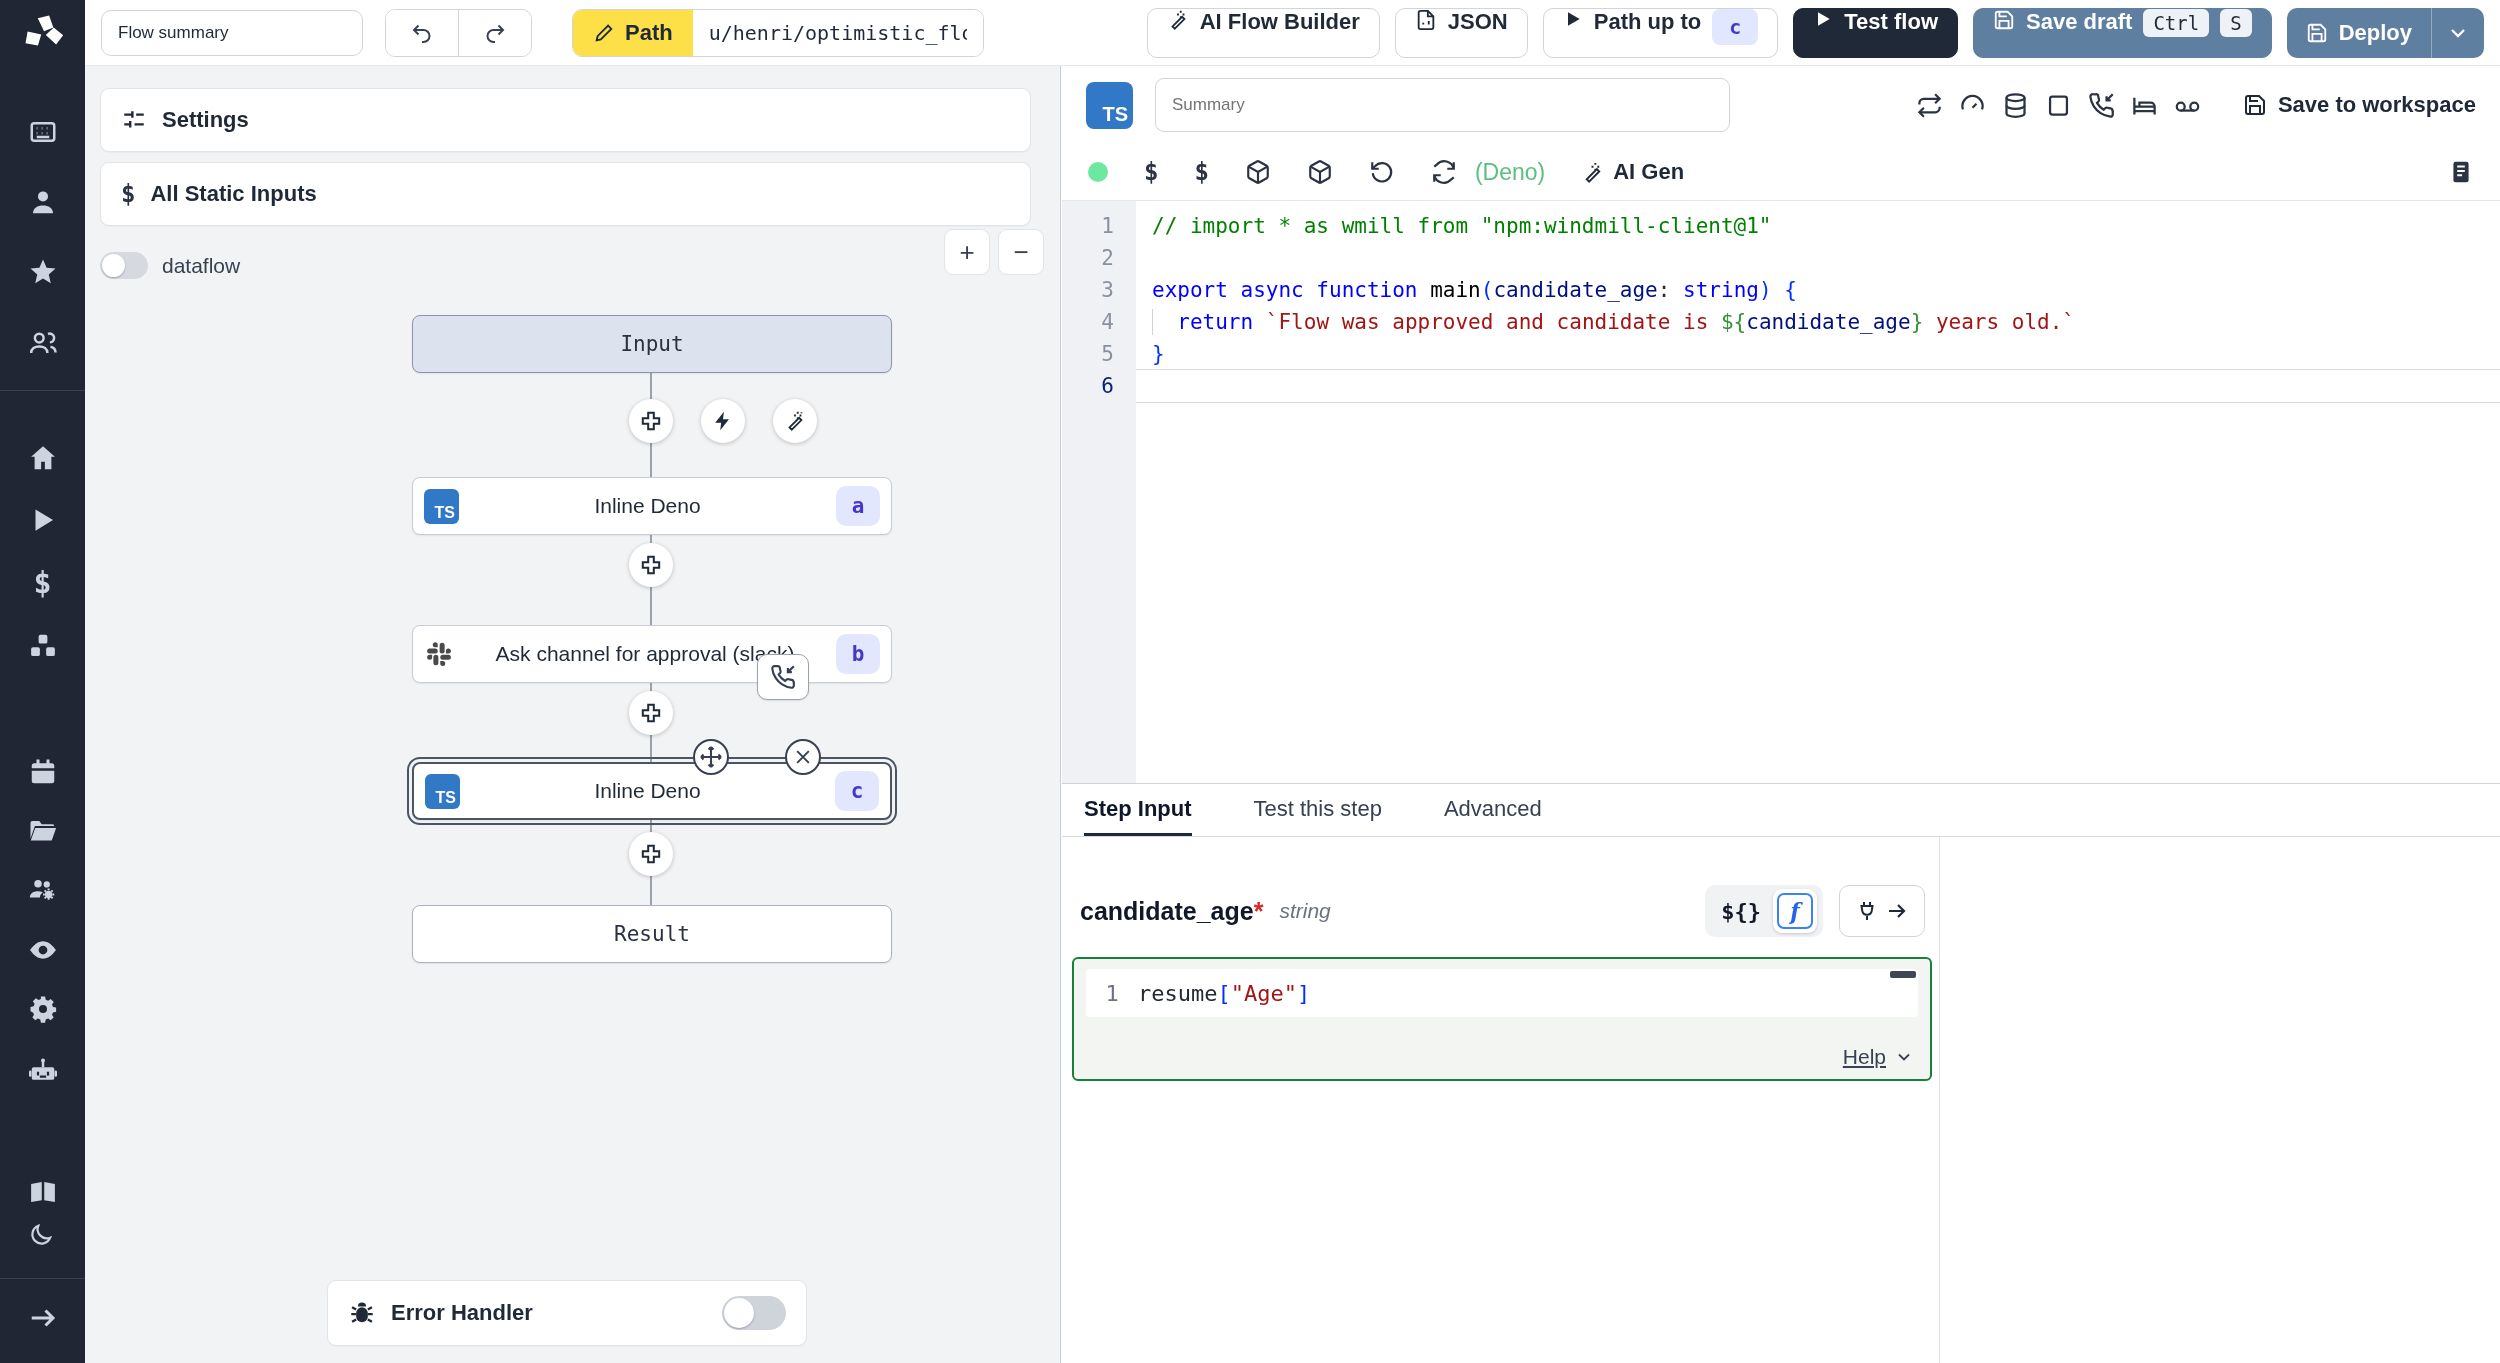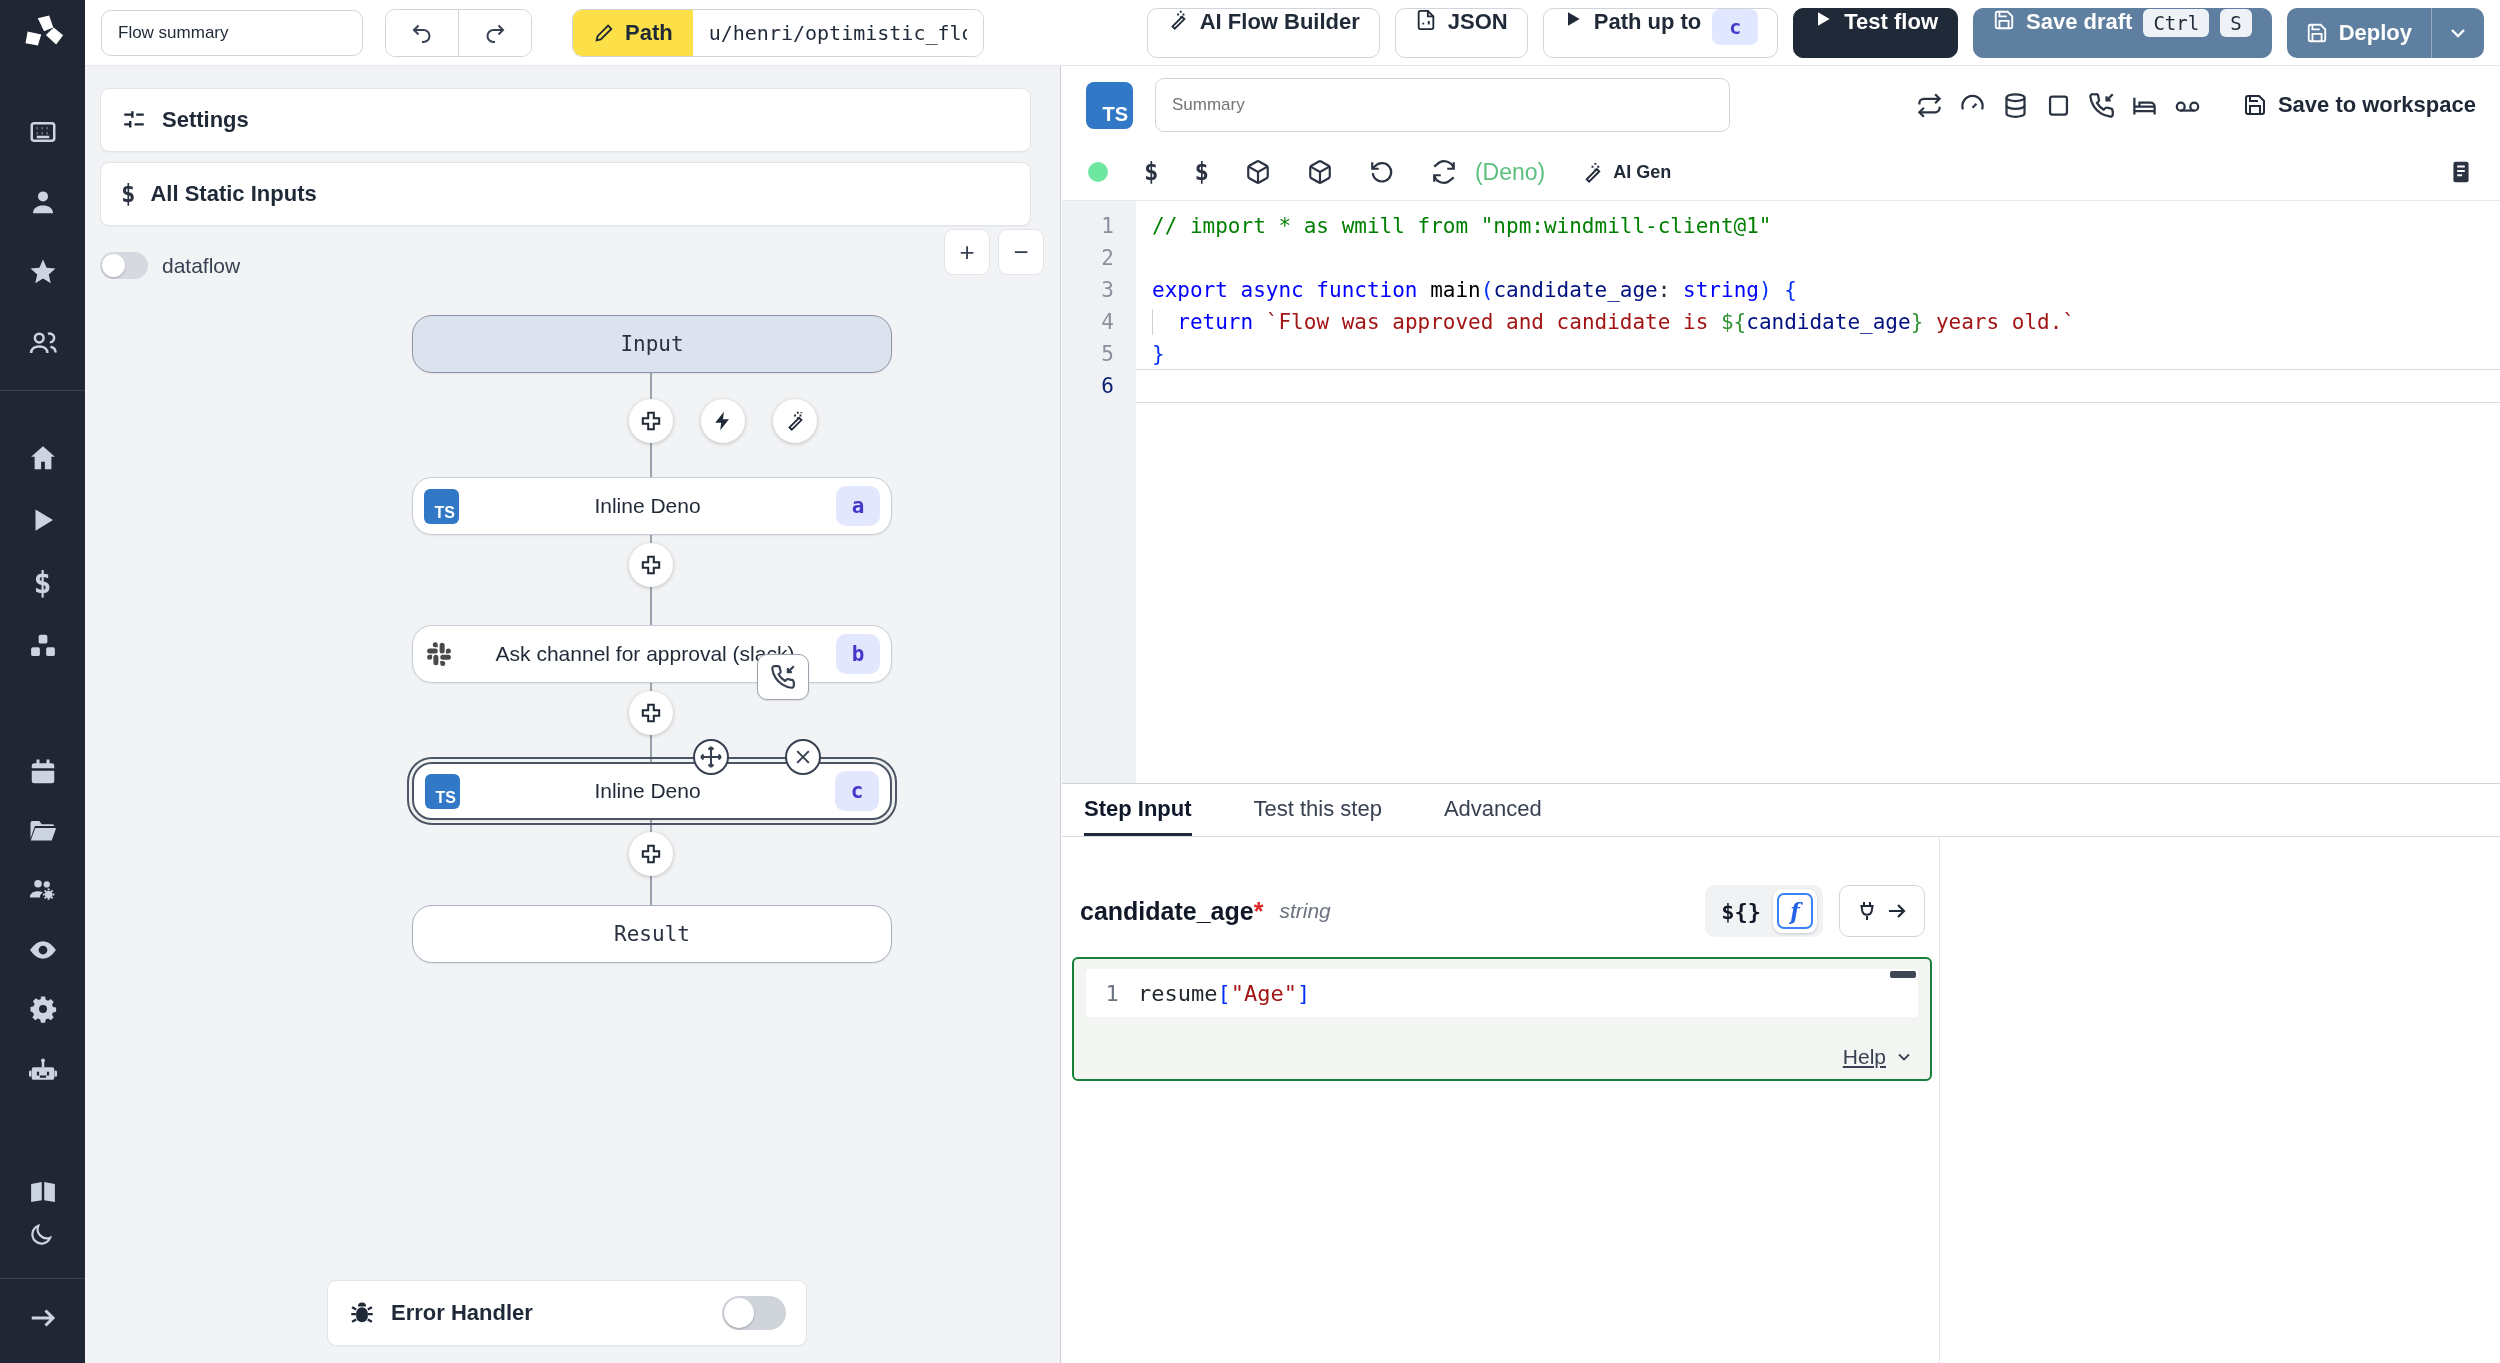--- a/index.html
+++ b/index.html
@@ -43,21 +43,21 @@
         font-size:22px;font-weight:600;color:#1f2937;box-shadow:0 1px 1px rgba(0,0,0,.03)}
   #dataflow-row{position:absolute;left:15px;top:186px;display:flex;align-items:center;gap:14px}
   .switch{width:48px;height:27px;border-radius:14px;background:#d6dae0;position:relative;cursor:pointer;flex:none}
   .switch .knob{position:absolute;left:2px;top:2px;width:23px;height:23px;border-radius:50%;background:#fff;box-shadow:0 1px 2px rgba(0,0,0,.25)}
   .switch.big{width:64px;height:34px;border-radius:17px;background:#cfd4db}
   .switch.big .knob{width:30px;height:30px}
   #dataflow-label{font-size:21px;color:#374151}
   .zoom-btn{position:absolute;top:163px;width:46px;height:46px;background:#fff;border:1px solid #e1e4e8;border-radius:9px;
             display:flex;align-items:center;justify-content:center;font-size:26px;color:#374151;cursor:pointer;box-sizing:border-box}
   #graph-line{position:absolute;left:565px;top:307px;width:2px;height:536px;background:#9aa2ae}
-  .node{position:absolute;left:327px;width:480px;height:58px;background:#fff;border:1.5px solid #c7cdd6;border-radius:20px;
+  .node{position:absolute;left:327px;width:480px;height:58px;background:#fff;border:1.5px solid #c7cdd6;border-radius:8px;
         display:flex;align-items:center;padding:0 11px;box-sizing:border-box;z-index:2;cursor:pointer;
         box-shadow:0 1px 2px rgba(0,0,0,.07)}
   .node .nlabel{flex:1;text-align:center;font-size:21px;color:#1f2937}
   .node.io{background:#dde3ee;border-color:#8b95a7;justify-content:center}
   .node.io .nlabel{font-family:"DejaVu Sans Mono",monospace;font-size:21px;color:#2a3240}
   .node.selected{border:2.5px solid #4b5563;outline:2px solid #4b5563;outline-offset:3px}
   .ts-badge{width:35px;height:35px;background:#3178c6;color:#fff;border-radius:6px;display:flex;align-items:flex-end;
             justify-content:flex-end;font-weight:700;font-size:16px;padding:0 4px 2px 0;box-sizing:border-box;flex:none;
             font-family:"Liberation Sans",sans-serif}
   .node-badge{width:44px;height:40px;border-radius:10px;background:#e3e7fd;color:#4338ca;font-weight:700;font-size:21px;
@@ -72,21 +72,21 @@
   #editor-panel{position:absolute;left:1062px;top:66px;width:1438px;height:717px;background:#fff}
   #ed-head{position:absolute;left:0;top:0;width:100%;height:78px;display:flex;align-items:center;padding:0 24px;box-sizing:border-box;gap:22px}
   .ts-badge.lg{width:47px;height:47px;font-size:20px;border-radius:8px;padding:0 5px 3px 0}
   #summary-input{width:575px;height:54px;border-radius:9px}
   #ed-icons{margin-left:auto;display:flex;align-items:center;gap:16px;color:#2b3342}
   #save-ws{display:flex;align-items:center;gap:11px;font-size:22px;font-weight:600;color:#1f2937;cursor:pointer;margin-left:26px}
   #ed-toolbar{position:absolute;left:0;top:78px;width:100%;height:56px;display:flex;align-items:center;padding:0 26px;box-sizing:border-box;gap:36px;color:#2b3342}
   .dot{width:20px;height:20px;border-radius:50%;background:#6ee7a0}
   .tb-dollar{font-family:"DejaVu Sans Mono",monospace;font-size:24px;font-weight:700;color:#2b3342;cursor:pointer}
   #deno-label{color:#5bbf7e;font-size:23px;margin-left:-18px;cursor:pointer}
-  #ai-gen{display:flex;align-items:center;gap:9px;font-size:18px;font-weight:600;color:#1f2937;cursor:pointer}
+  #ai-gen{display:flex;align-items:center;gap:9px;font-size:22px;font-weight:600;color:#1f2937;cursor:pointer}
   #code-area{position:absolute;left:0;top:134px;width:100%;bottom:0;border-top:1px solid #e5e7eb;background:#fff}
   #gutter-bg{position:absolute;left:0;top:0;width:74px;height:100%;background:#eff1f4}
   #code-lines{position:absolute;left:0;top:9px;width:100%;font-family:"DejaVu Sans Mono",monospace;font-size:21px}
   .crow{display:flex;height:32px;align-items:center}
   .ln{width:74px;text-align:right;padding-right:22px;box-sizing:border-box;color:#8a919e;font-size:21px;flex:none}
   .ln.lncur{color:#0b216f}
   .lc{flex:1;white-space:pre;position:relative;padding-left:16px;height:100%;display:flex;align-items:center}
   .lc.cur{background:#fff;border-top:1px solid #d7dade;border-bottom:1px solid #d7dade}
   .lc.g::before{content:"";position:absolute;left:16px;top:3px;bottom:3px;border-left:1px solid #cdd1d8}
   .cm{color:#008000}.kw{color:#0000ff}.fn{color:#000}.id{color:#001080}.b1{color:#0431fa}.b2{color:#319331}

